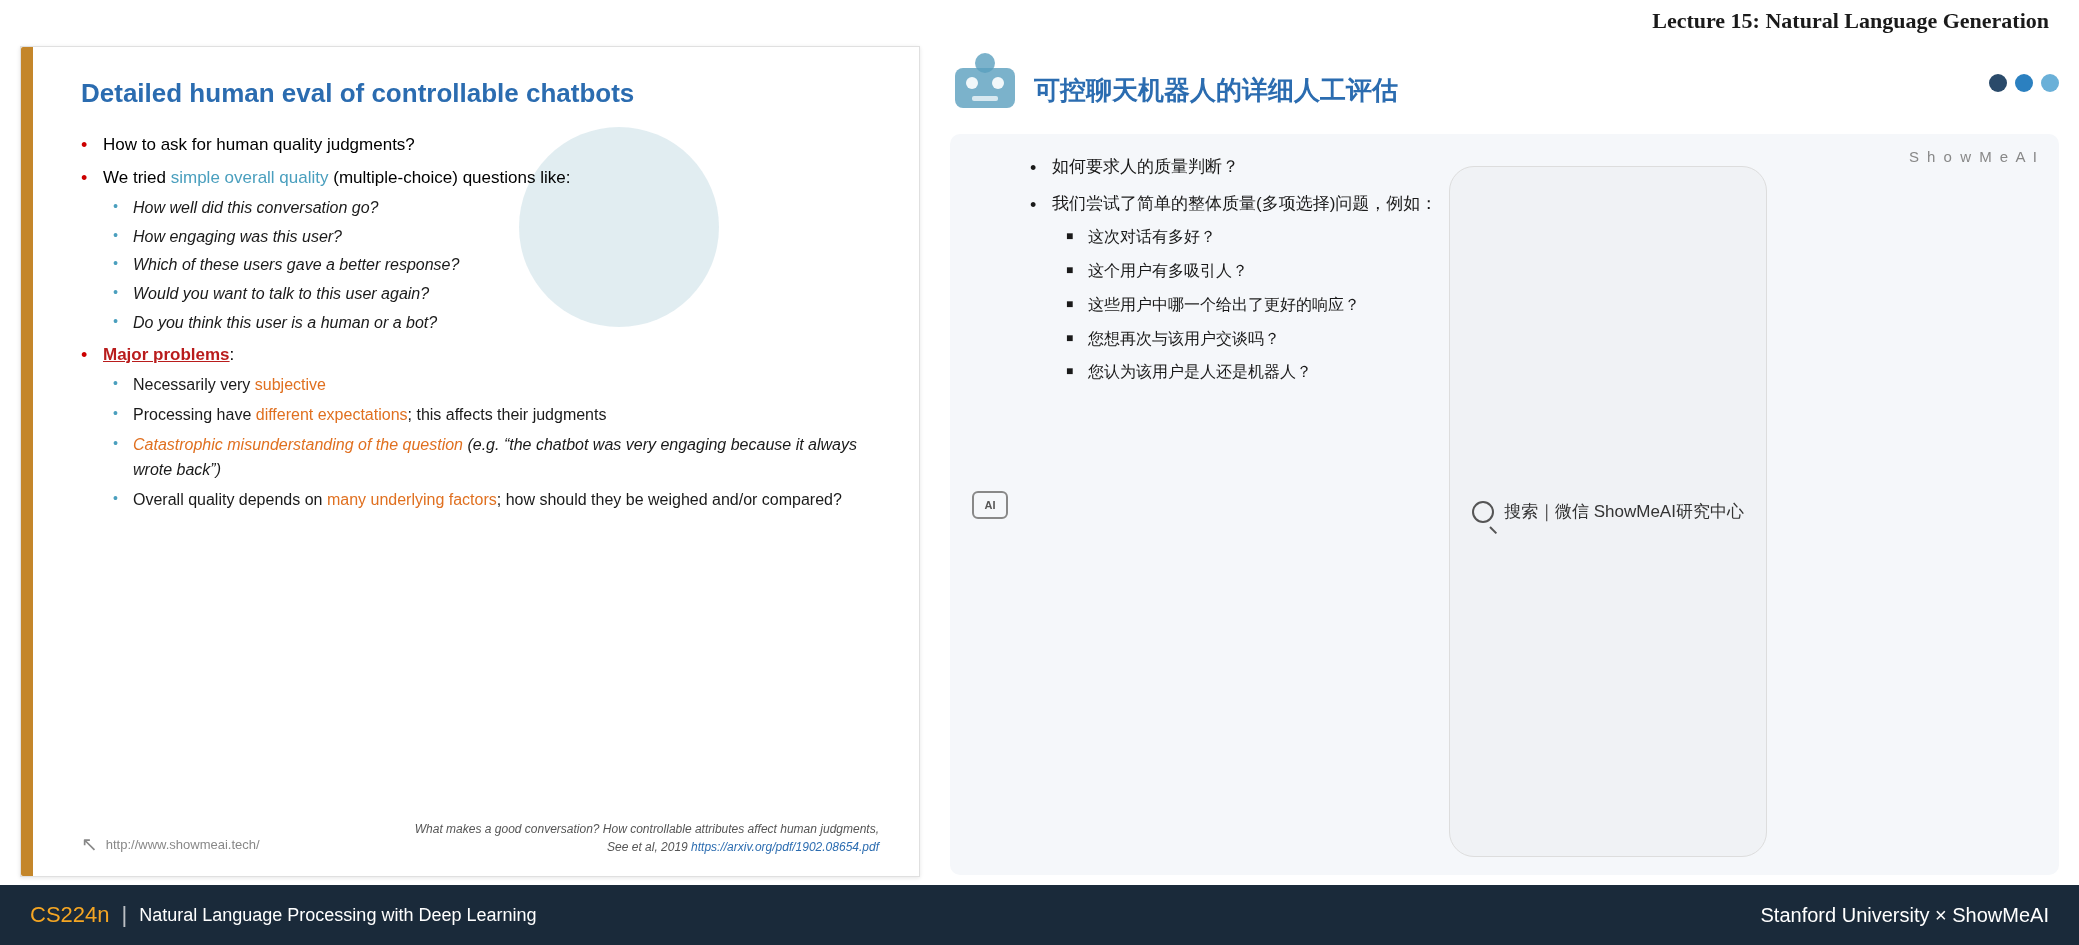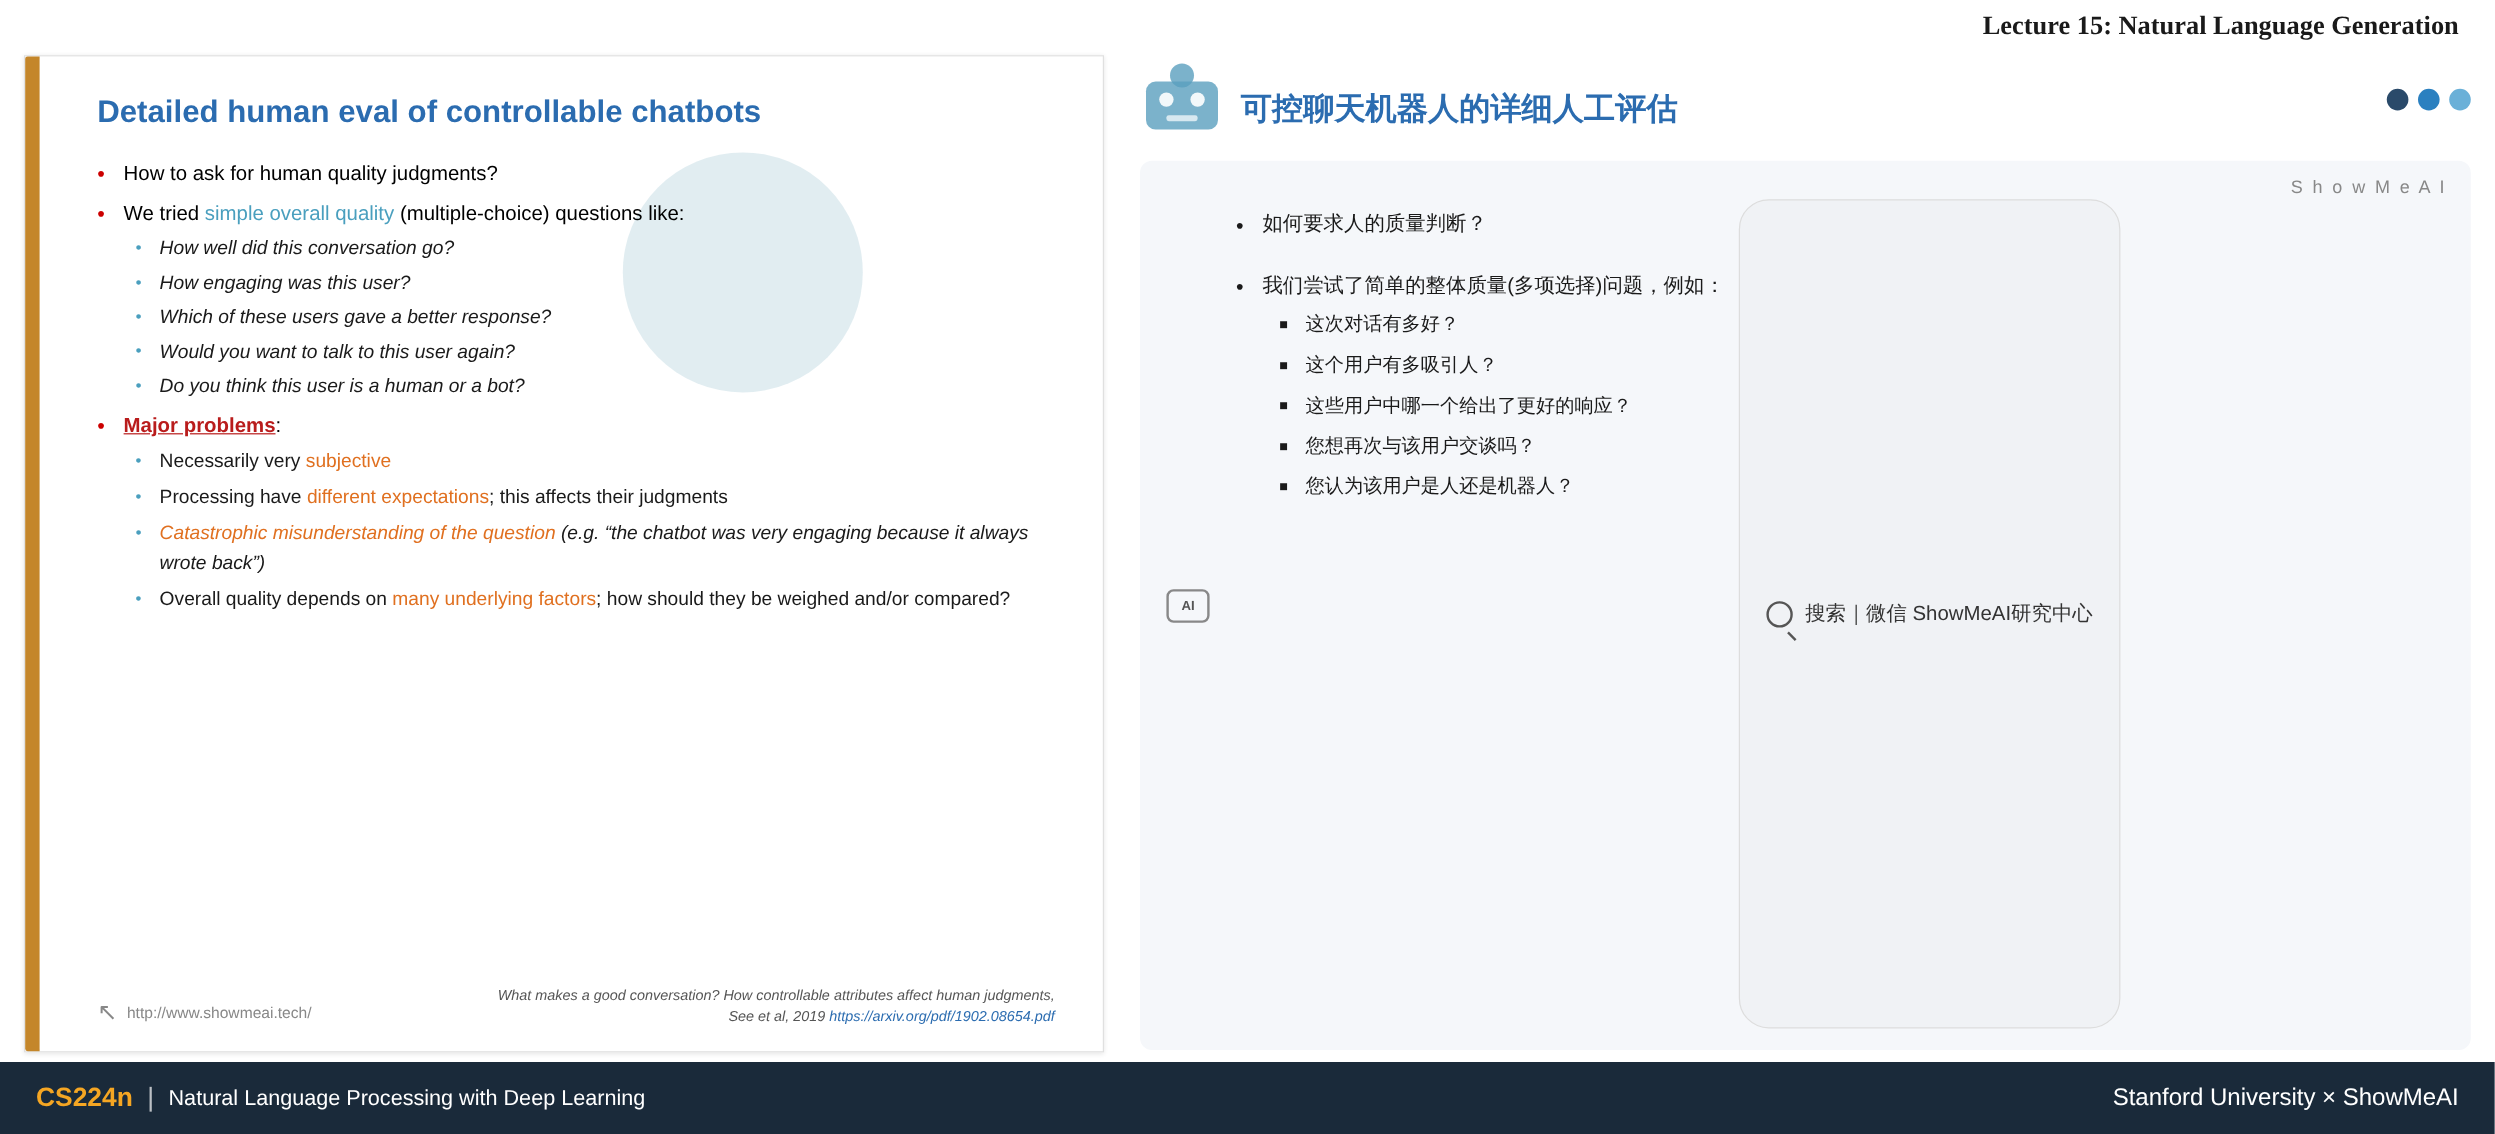--- a/index.html
+++ b/index.html
@@ -269,21 +269,20 @@
       list-style: none;
       font-size: 17px;
       color: #1a1a1a;
       line-height: 1.8;
     }
 
     .chat-bullet-list > li {
       position: relative;
       padding-left: 22px;
       margin-bottom: 6px;
-      margin-top: 20px;
     }
 
     .chat-bullet-list > li::before {
       content: '•';
       position: absolute;
       left: 0;
       color: #1a1a1a;
       font-size: 18px;
     }
 
@@ -358,21 +357,21 @@
     .bottom-left {
       display: flex;
       align-items: center;
       gap: 12px;
       font-size: 20px;
       color: #ffffff;
     }
 
     .cs224n-label {
       color: #f5a623;
-      font-weight: bold;
+      font-weight: normal;
       font-size: 22px;
     }
 
     .bottom-divider {
       color: #ffffff;
       font-size: 22px;
       opacity: 0.7;
     }
 
     .bottom-subtitle {

